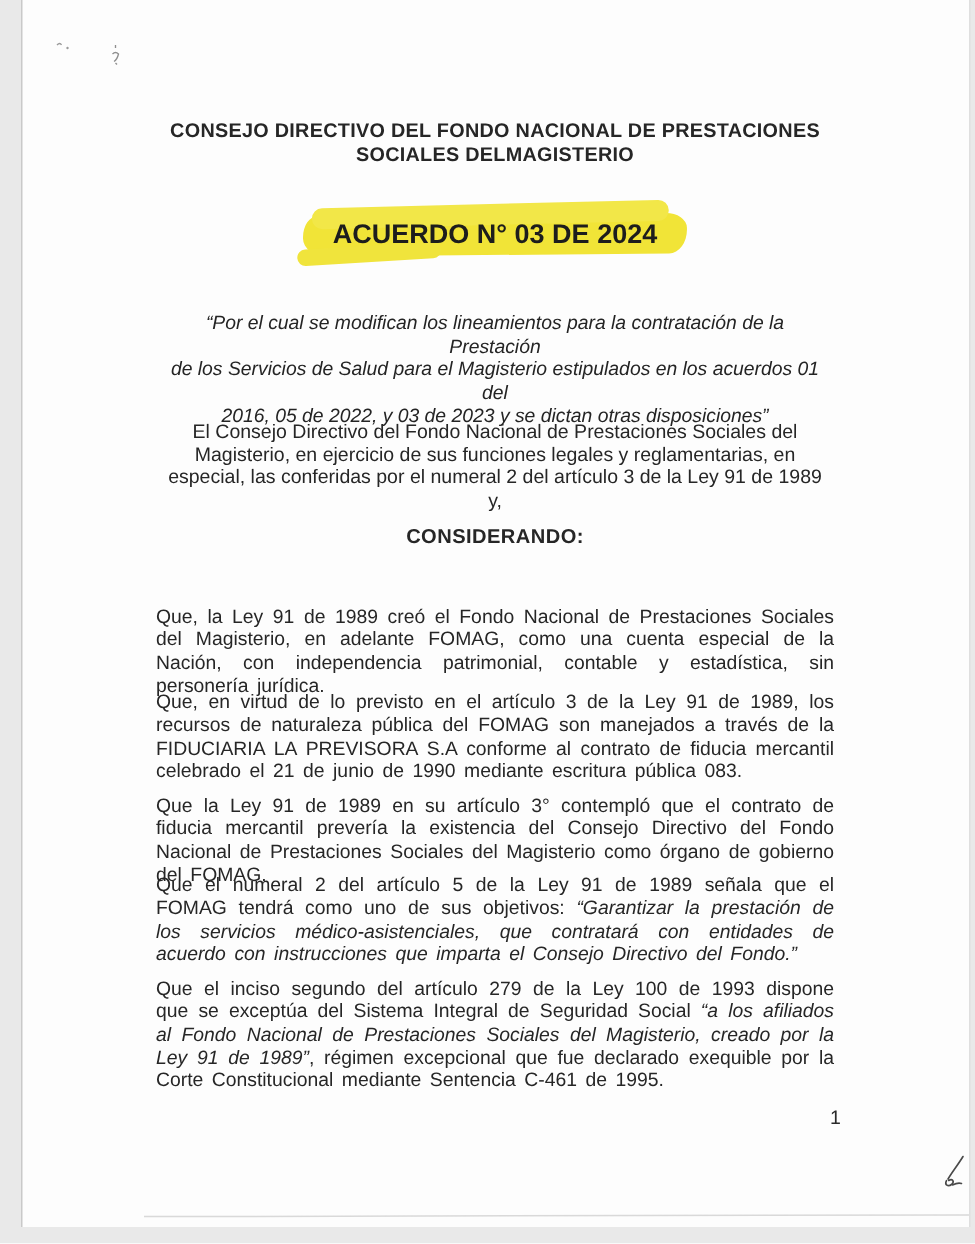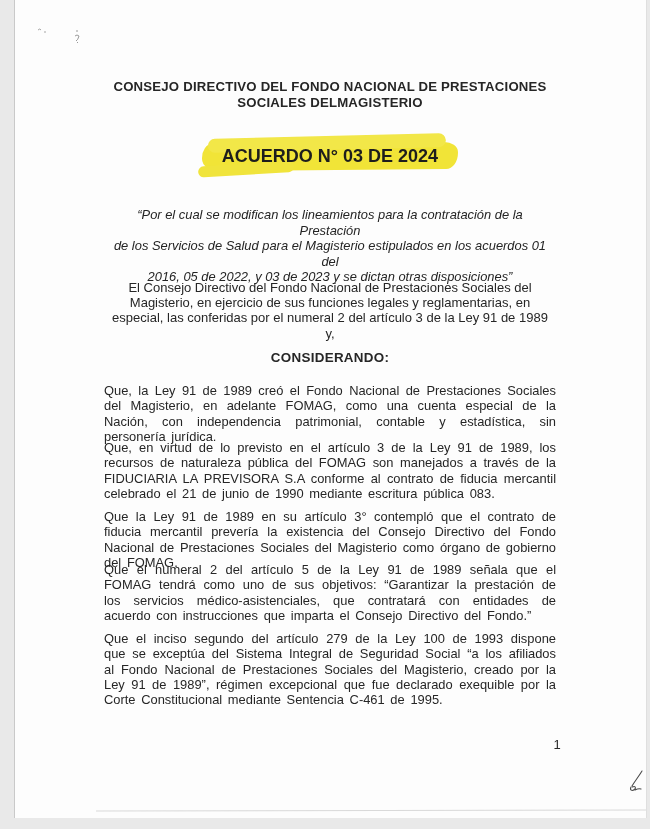--- a/index.html
+++ b/index.html
@@ -36,22 +36,22 @@
   .hl-bg::after{
     content:"";position:absolute;left:-4px;bottom:-4px;width:96px;height:11px;
     background:#f0e43c;border-radius:6px;transform:rotate(-3deg);
   }
   .hl-text{position:relative;}
   .accord-number{font-weight:700;font-size:18px;line-height:16.5px;color:#1d1d1d;}
   .accord-date{font-size:12.9px;line-height:15px;color:#222;}
   .quote{top:207px;left:106px;width:448px;font-style:italic;font-size:12.9px;line-height:15.5px;color:#242424;}
   .preamble{top:280px;left:108px;width:444px;font-size:13px;line-height:15.2px;}
   .considerando-h{top:350px;font-weight:700;font-size:13.4px;letter-spacing:0.3px;}
-  .para{font-size:12.9px;line-height:15.3px;}
-  .it{}
+  .para{font-size:12.9px;line-height:15.3px;margin-top:20px;}
+  .it{font-style:italic;}
   .p1{top:383px;} .p2{top:440px;} .p3{top:509px;} .p4{top:562px;} .p5{top:631px;}
   .page-num{position:absolute;left:548px;top:737px;width:18px;text-align:center;font-size:13px;color:#2a2a2a;}
   .edge-bottom{
     position:absolute;left:96px;top:810px;width:550px;height:1px;
     background:#d2d2d2;transform:rotate(-0.12deg);opacity:0.85;
   }
   .mark{position:absolute;}
   svg{display:block;}
 </style>
 </head>

